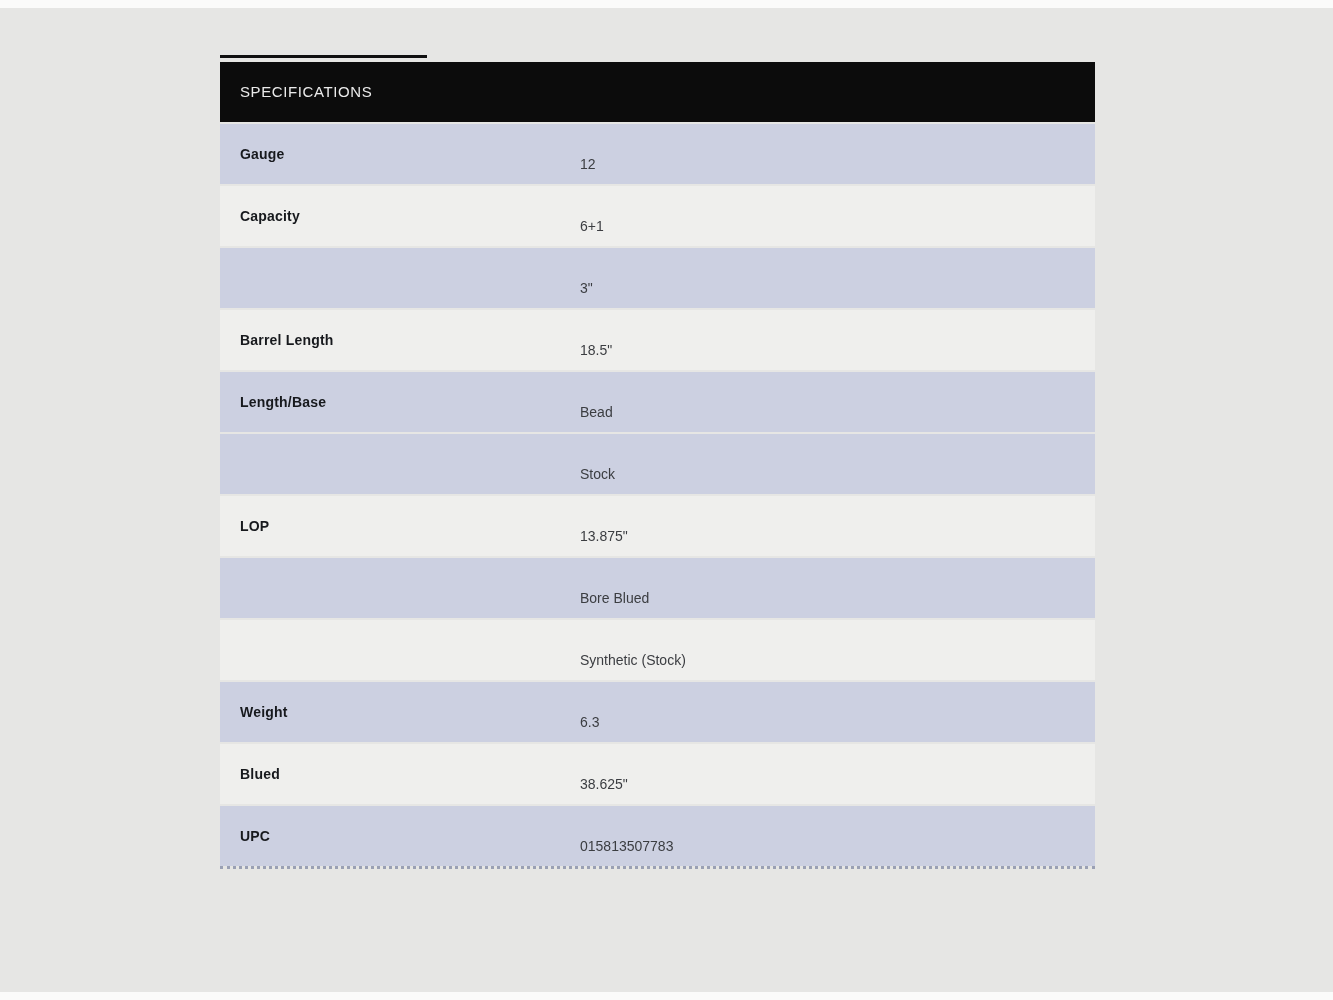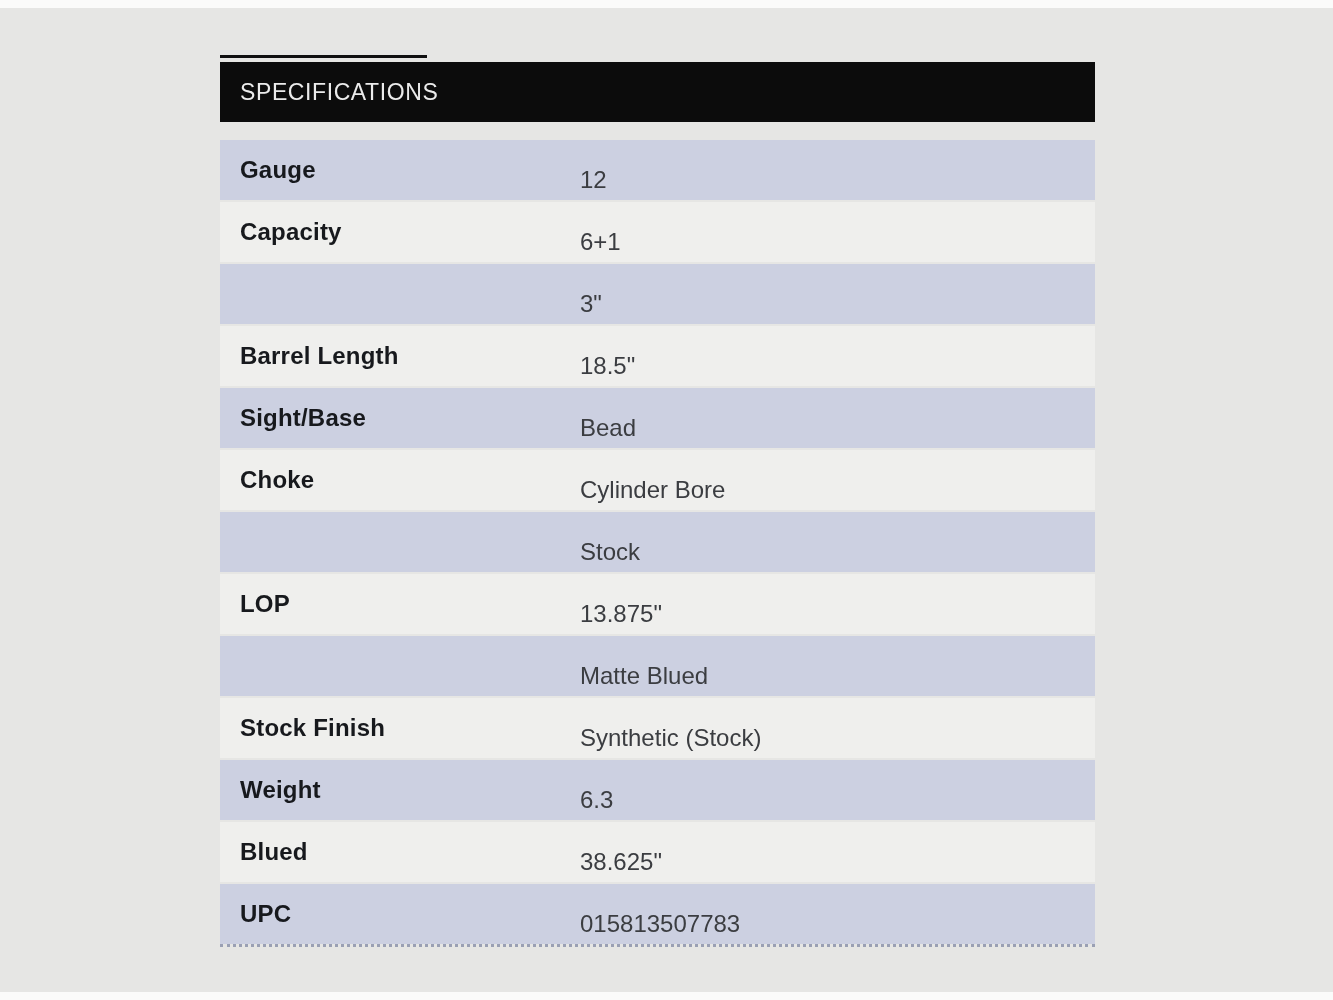--- a/index.html
+++ b/index.html
@@ -20,28 +20,28 @@
     position: absolute; left: 220px; top: 55px;
     width: 207px; height: 3px; background: #101010;
   }
 
   .spec-table {
     position: absolute; left: 220px; top: 62px; width: 875px;
   }
   .spec-header {
     height: 60px; line-height: 60px;
     background: #0c0c0c; color: #ebebeb;
-    font-size: 23px; letter-spacing: 0.6px;
+    font-size: 15px; letter-spacing: 0.6px;
     padding-left: 20px;
-    margin-bottom: 18px;
+    margin-bottom: 2px;
   }
   .spec-rows { border-bottom: 3px dotted #9aa0b4; }
   .spec-row {
     position: relative; height: 60px; line-height: 60px;
-    font-size: 24px; margin-bottom: 2px; background: #efefed;
+    font-size: 14px; margin-bottom: 2px; background: #efefed;
   }
   .spec-row:last-child { margin-bottom: 0; }
   .spec-row.alt { background: #ccd0e1; }
   .spec-label {
     position: absolute; left: 20px; top: 0;
     font-weight: bold; color: #17191d;
     letter-spacing: 0.2px;
   }
   .spec-value {
     position: absolute; left: 360px; top: 10px;
@@ -74,44 +74,39 @@
   <div class="spec-row alt">
     <span class="spec-value">3"</span>
   </div>
 
   <div class="spec-row">
     <span class="spec-label">Barrel Length</span>
     <span class="spec-value">18.5"</span>
   </div>
 
   <div class="spec-row alt">
-    <span class="spec-label">Sight/Base</span>
+    <span class="spec-label">Length/Base</span>
     <span class="spec-value">Bead</span>
   </div>
 
-  <div class="spec-row">
-    <span class="spec-label">Choke</span>
-    <span class="spec-value">Cylinder Bore</span>
-  </div>
 
   <div class="spec-row alt">
     <span class="spec-value">Stock</span>
   </div>
 
   <div class="spec-row">
     <span class="spec-label">LOP</span>
     <span class="spec-value">13.875"</span>
   </div>
 
   <div class="spec-row alt">
-    <span class="spec-value">Matte Blued</span>
+    <span class="spec-value">Bore Blued</span>
   </div>
 
   <div class="spec-row">
-    <span class="spec-label">Stock Finish</span>
     <span class="spec-value">Synthetic (Stock)</span>
   </div>
 
   <div class="spec-row alt">
     <span class="spec-label">Weight</span>
     <span class="spec-value">6.3</span>
   </div>
 
   <div class="spec-row">
     <span class="spec-label">Blued</span>

